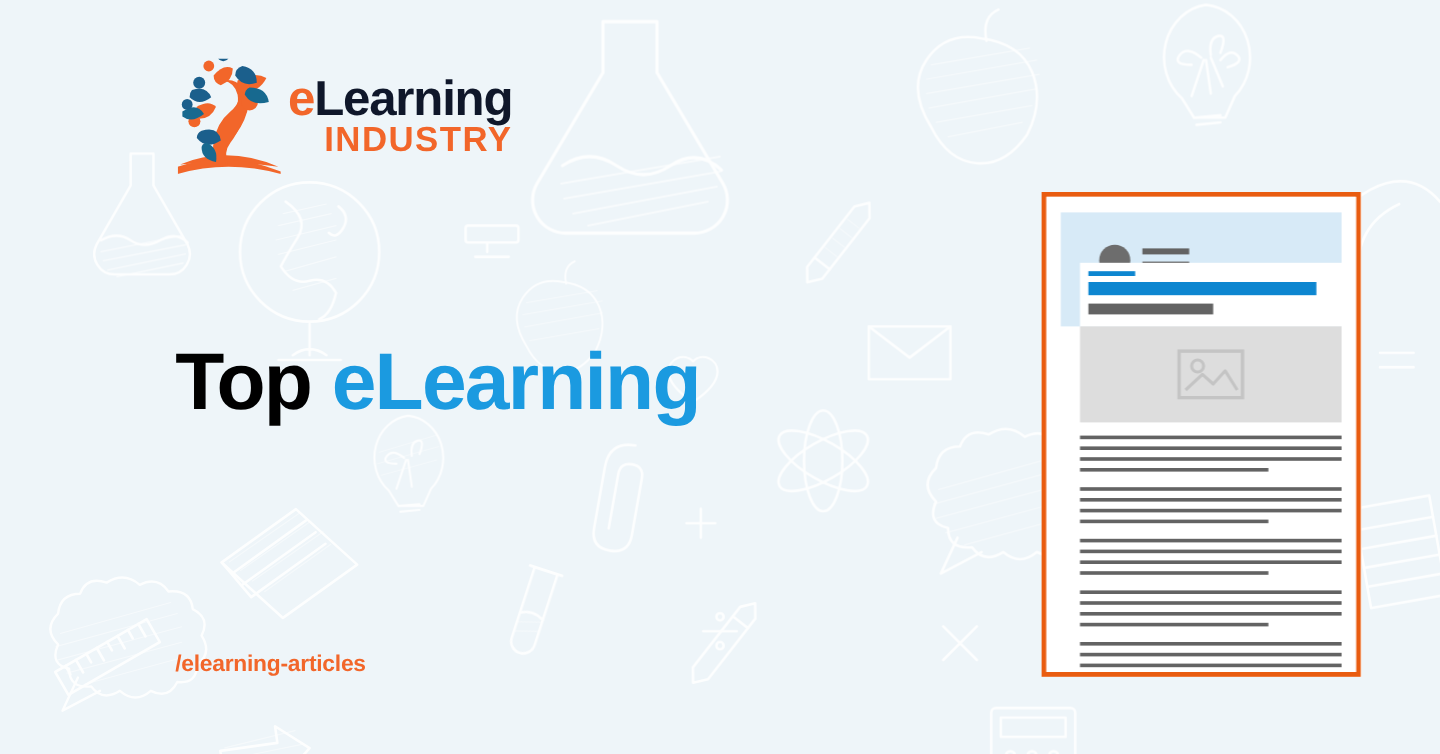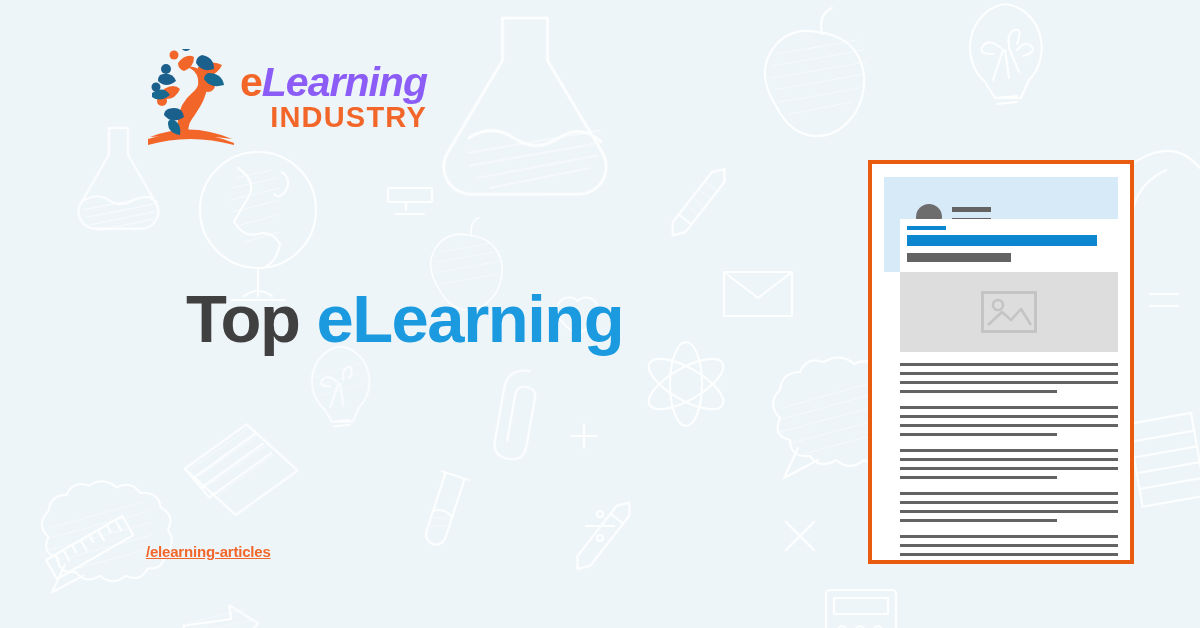--- a/index.html
+++ b/index.html
@@ -52,21 +52,21 @@
     flex-direction: column;
     line-height: 1;
   }
   .logo-line1 {
     font-size: 41px;
     font-weight: 700;
     letter-spacing: -1px;
     white-space: nowrap;
   }
   .logo-line1 .lw-e { color: #f2662a; }
-  .logo-line1 .lw-learning { color: #8b5cf6; font-style: italic; }
+  .logo-line1 .lw-learning { color: #0f172a; }
   .logo-line2 {
     font-size: 29px;
     font-weight: 700;
     color: #f2662a;
     letter-spacing: 1.2px;
     margin-top: 0;
     text-align: right;
     white-space: nowrap;
   }
 
@@ -74,33 +74,32 @@
   #headline {
     position: absolute;
     left: 146px;
     top: 236px;
     width: 600px;
     font-size: 67px;
     font-weight: 700;
     line-height: 1.13;
     letter-spacing: -1.5px;
   }
-  #headline .hl-top { color: #404040; margin-left: 40px; }
+  #headline .hl-top { color: #000000; }
   #headline .hl-accent { color: #1b9ae0; }
 
   
   #url-slug {
     position: absolute;
     left: 146px;
     top: 543px;
-    font-size: 15px;
+    font-size: 19px;
     font-weight: 700;
     color: #f2662a;
     letter-spacing: -0.2px;
-    text-decoration: underline;
   }
 
   
   #mockup-frame {
     position: absolute;
     left: 868px;
     top: 160px;
     width: 266px;
     height: 404px;
     border: 4px solid #e95c10;

